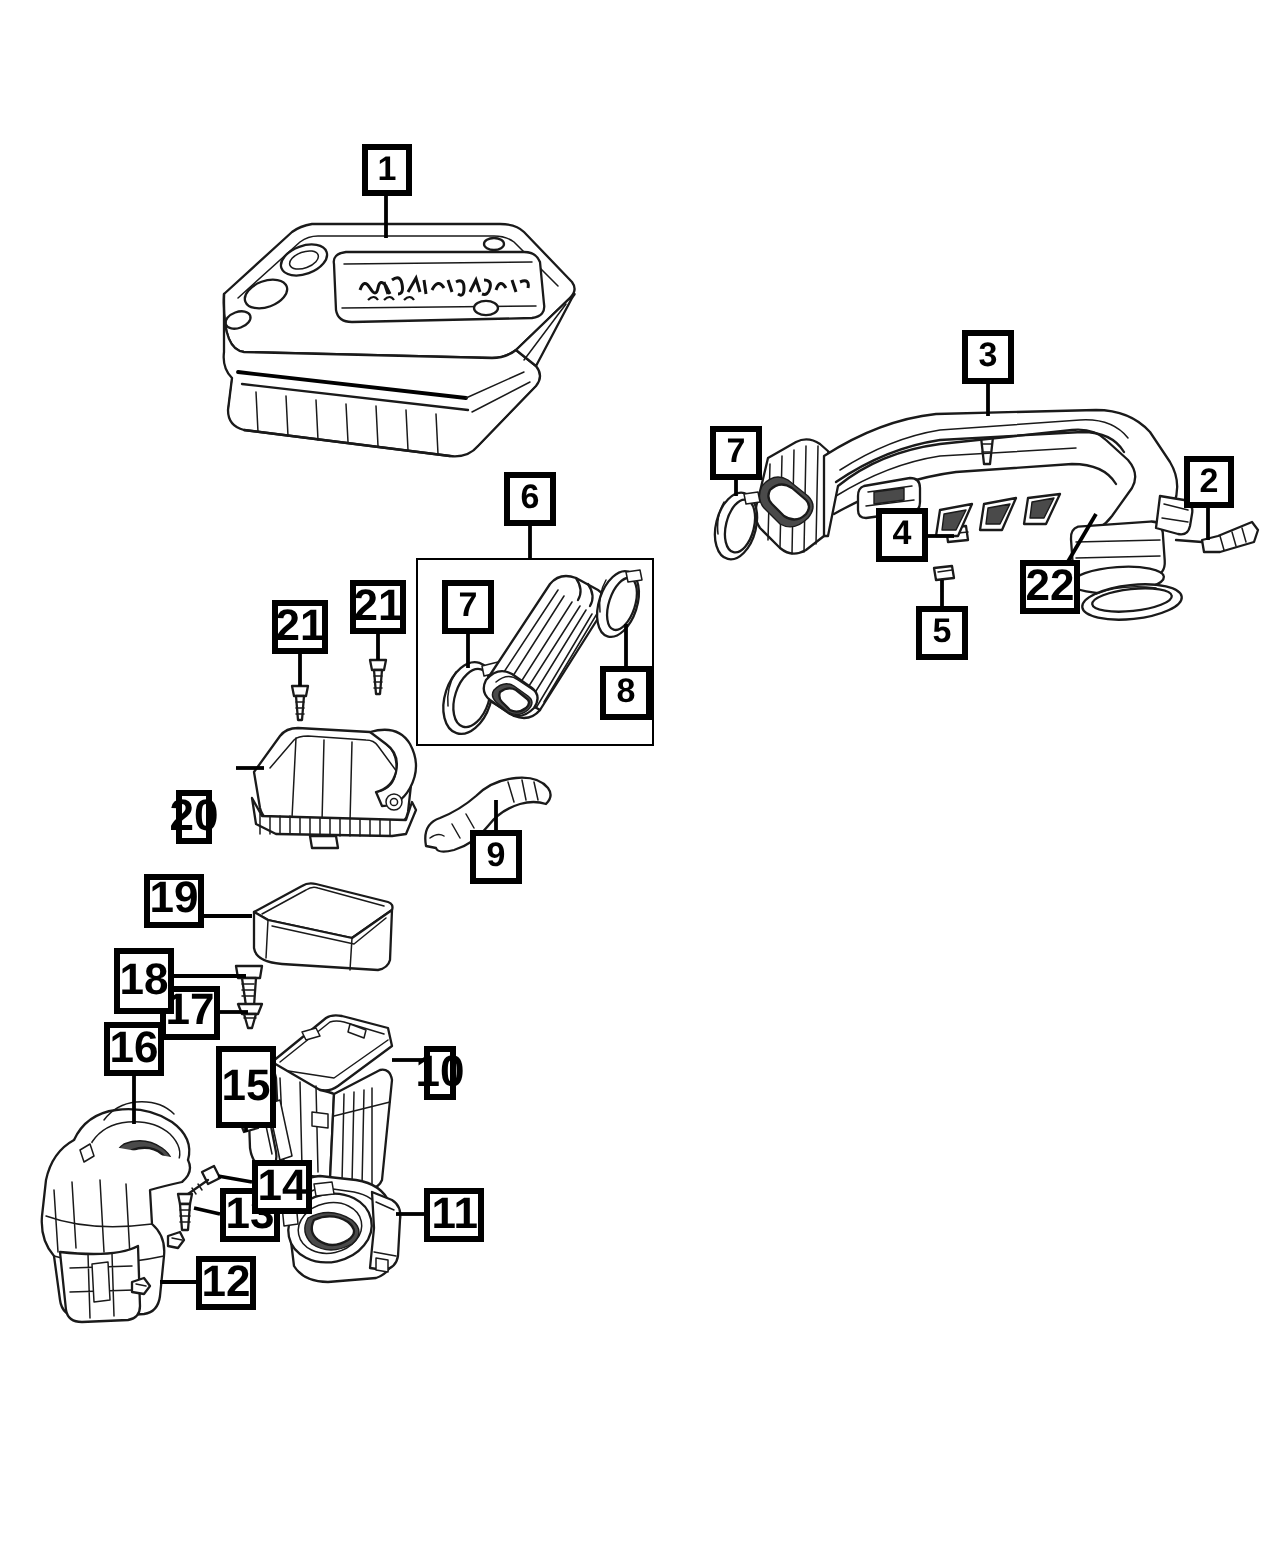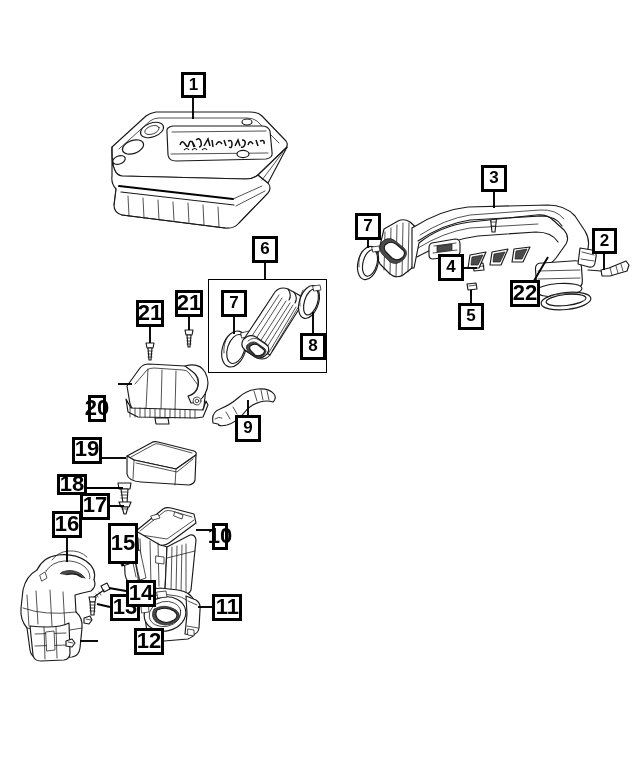--- a/index.html
+++ b/index.html
@@ -420,39 +420,39 @@
       </div>
       <div class="callout c-sm" style="left: 235px; top: 415px; width: 26px; height: 27px;">
         <span>9</span>
       </div>
       <div class="callout c-md" style="left: 212px; top: 523px; width: 16px; height: 27px;">
         <span>10</span>
       </div>
       <div class="callout c-md" style="left: 212px; top: 594px; width: 30px; height: 27px; justify-content: flex-end;">
         <span>11</span>
       </div>
-      <div class="callout c-md" style="left: 98px; top: 628px; width: 30px; height: 27px; margin-left: 36px;">
+      <div class="callout c-md" style="left: 98px; top: 628px; width: 30px; height: 27px;">
         <span>12</span>
       </div>
       <div class="callout c-md" style="left: 110px; top: 594px; width: 30px; height: 27px;">
         <span>13</span>
       </div>
       <div class="callout c-md" style="left: 126px; top: 580px; width: 30px; height: 27px;">
         <span>14</span>
       </div>
       <div class="callout c-md" style="left: 108px; top: 523px; width: 30px; height: 41px;">
         <span>15</span>
       </div>
       <div class="callout c-md" style="left: 52px; top: 511px; width: 30px; height: 27px;">
         <span>16</span>
       </div>
       <div class="callout c-md" style="left: 80px; top: 493px; width: 30px; height: 27px; align-items: flex-end;">
         <span>17</span>
       </div>
-      <div class="callout c-md" style="left: 57px; top: 474px; width: 30px; height: 21px;">
+      <div class="callout c-md" style="left: 57px; top: 474px; width: 30px; height: 33px;">
         <span>18</span>
       </div>
       <div class="callout c-md" style="left: 72px; top: 437px; width: 30px; height: 27px; align-items: flex-end;">
         <span>19</span>
       </div>
       <div class="callout c-md" style="left: 88px; top: 371px; width: 18px; height: 27px; margin-top: 24px;">
         <span>20</span>
       </div>
       <div class="callout c-md" style="left: 136px; top: 300px; width: 28px; height: 27px;">
         <span>21</span>

